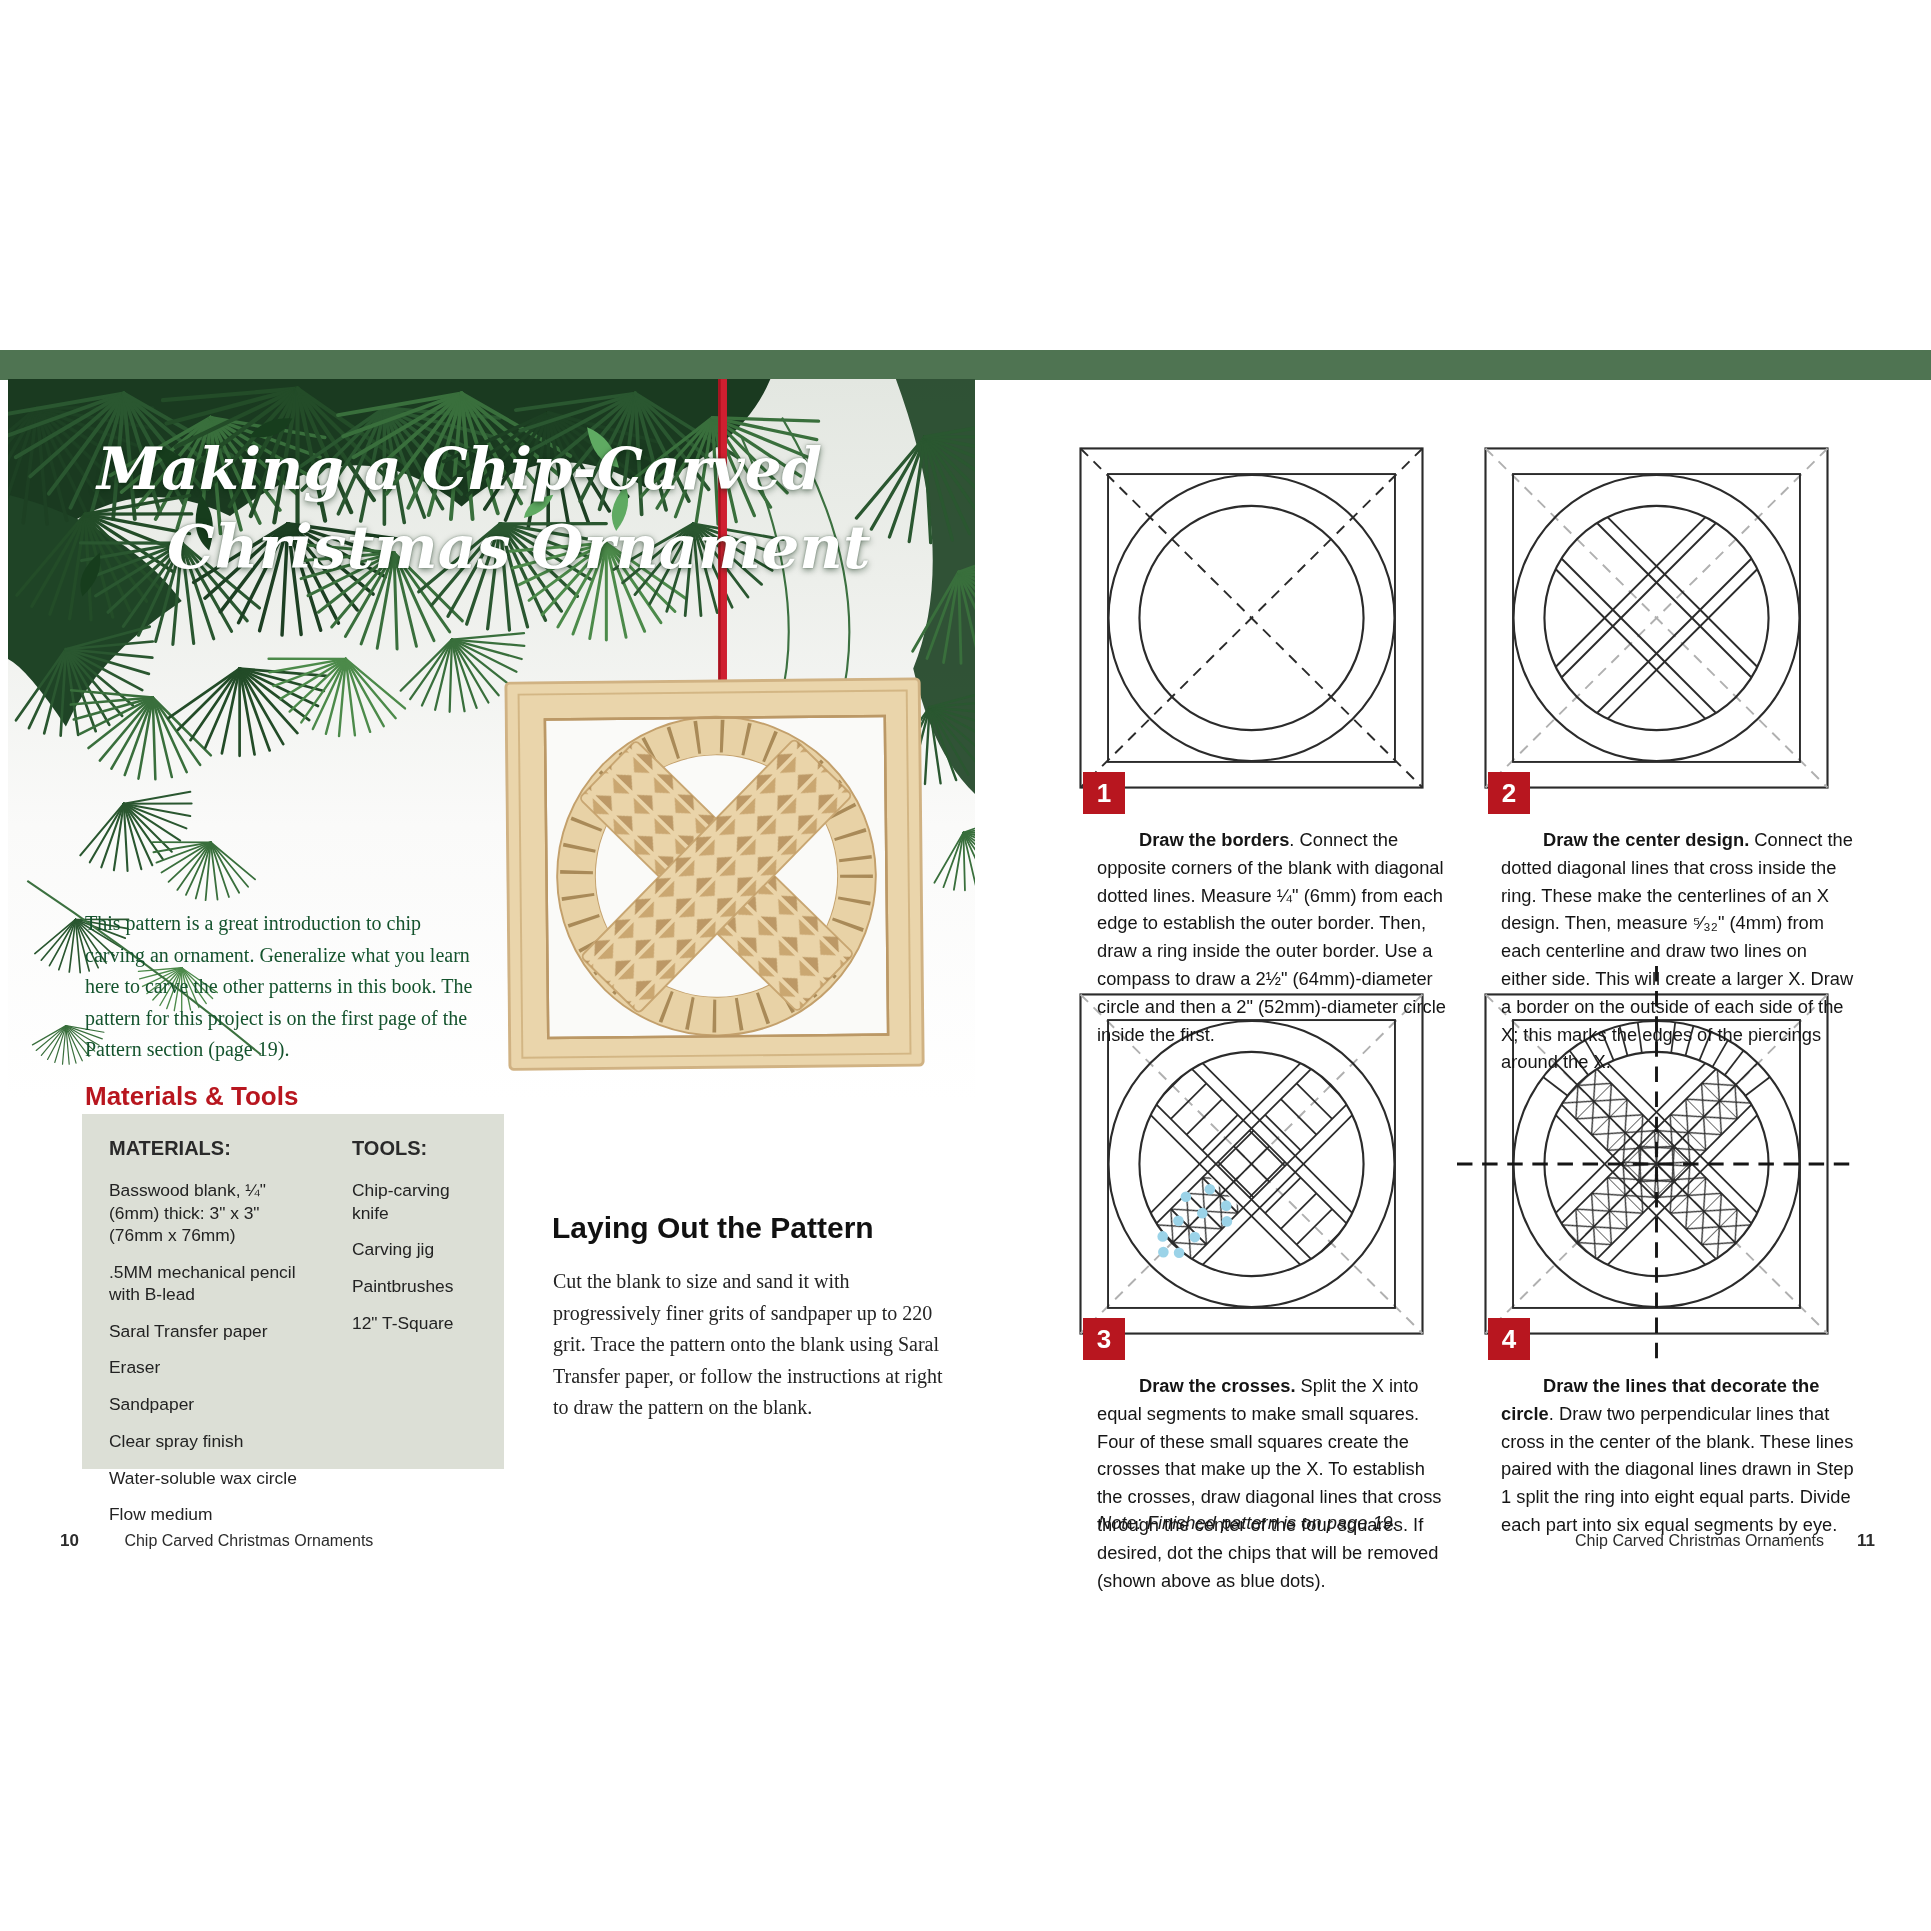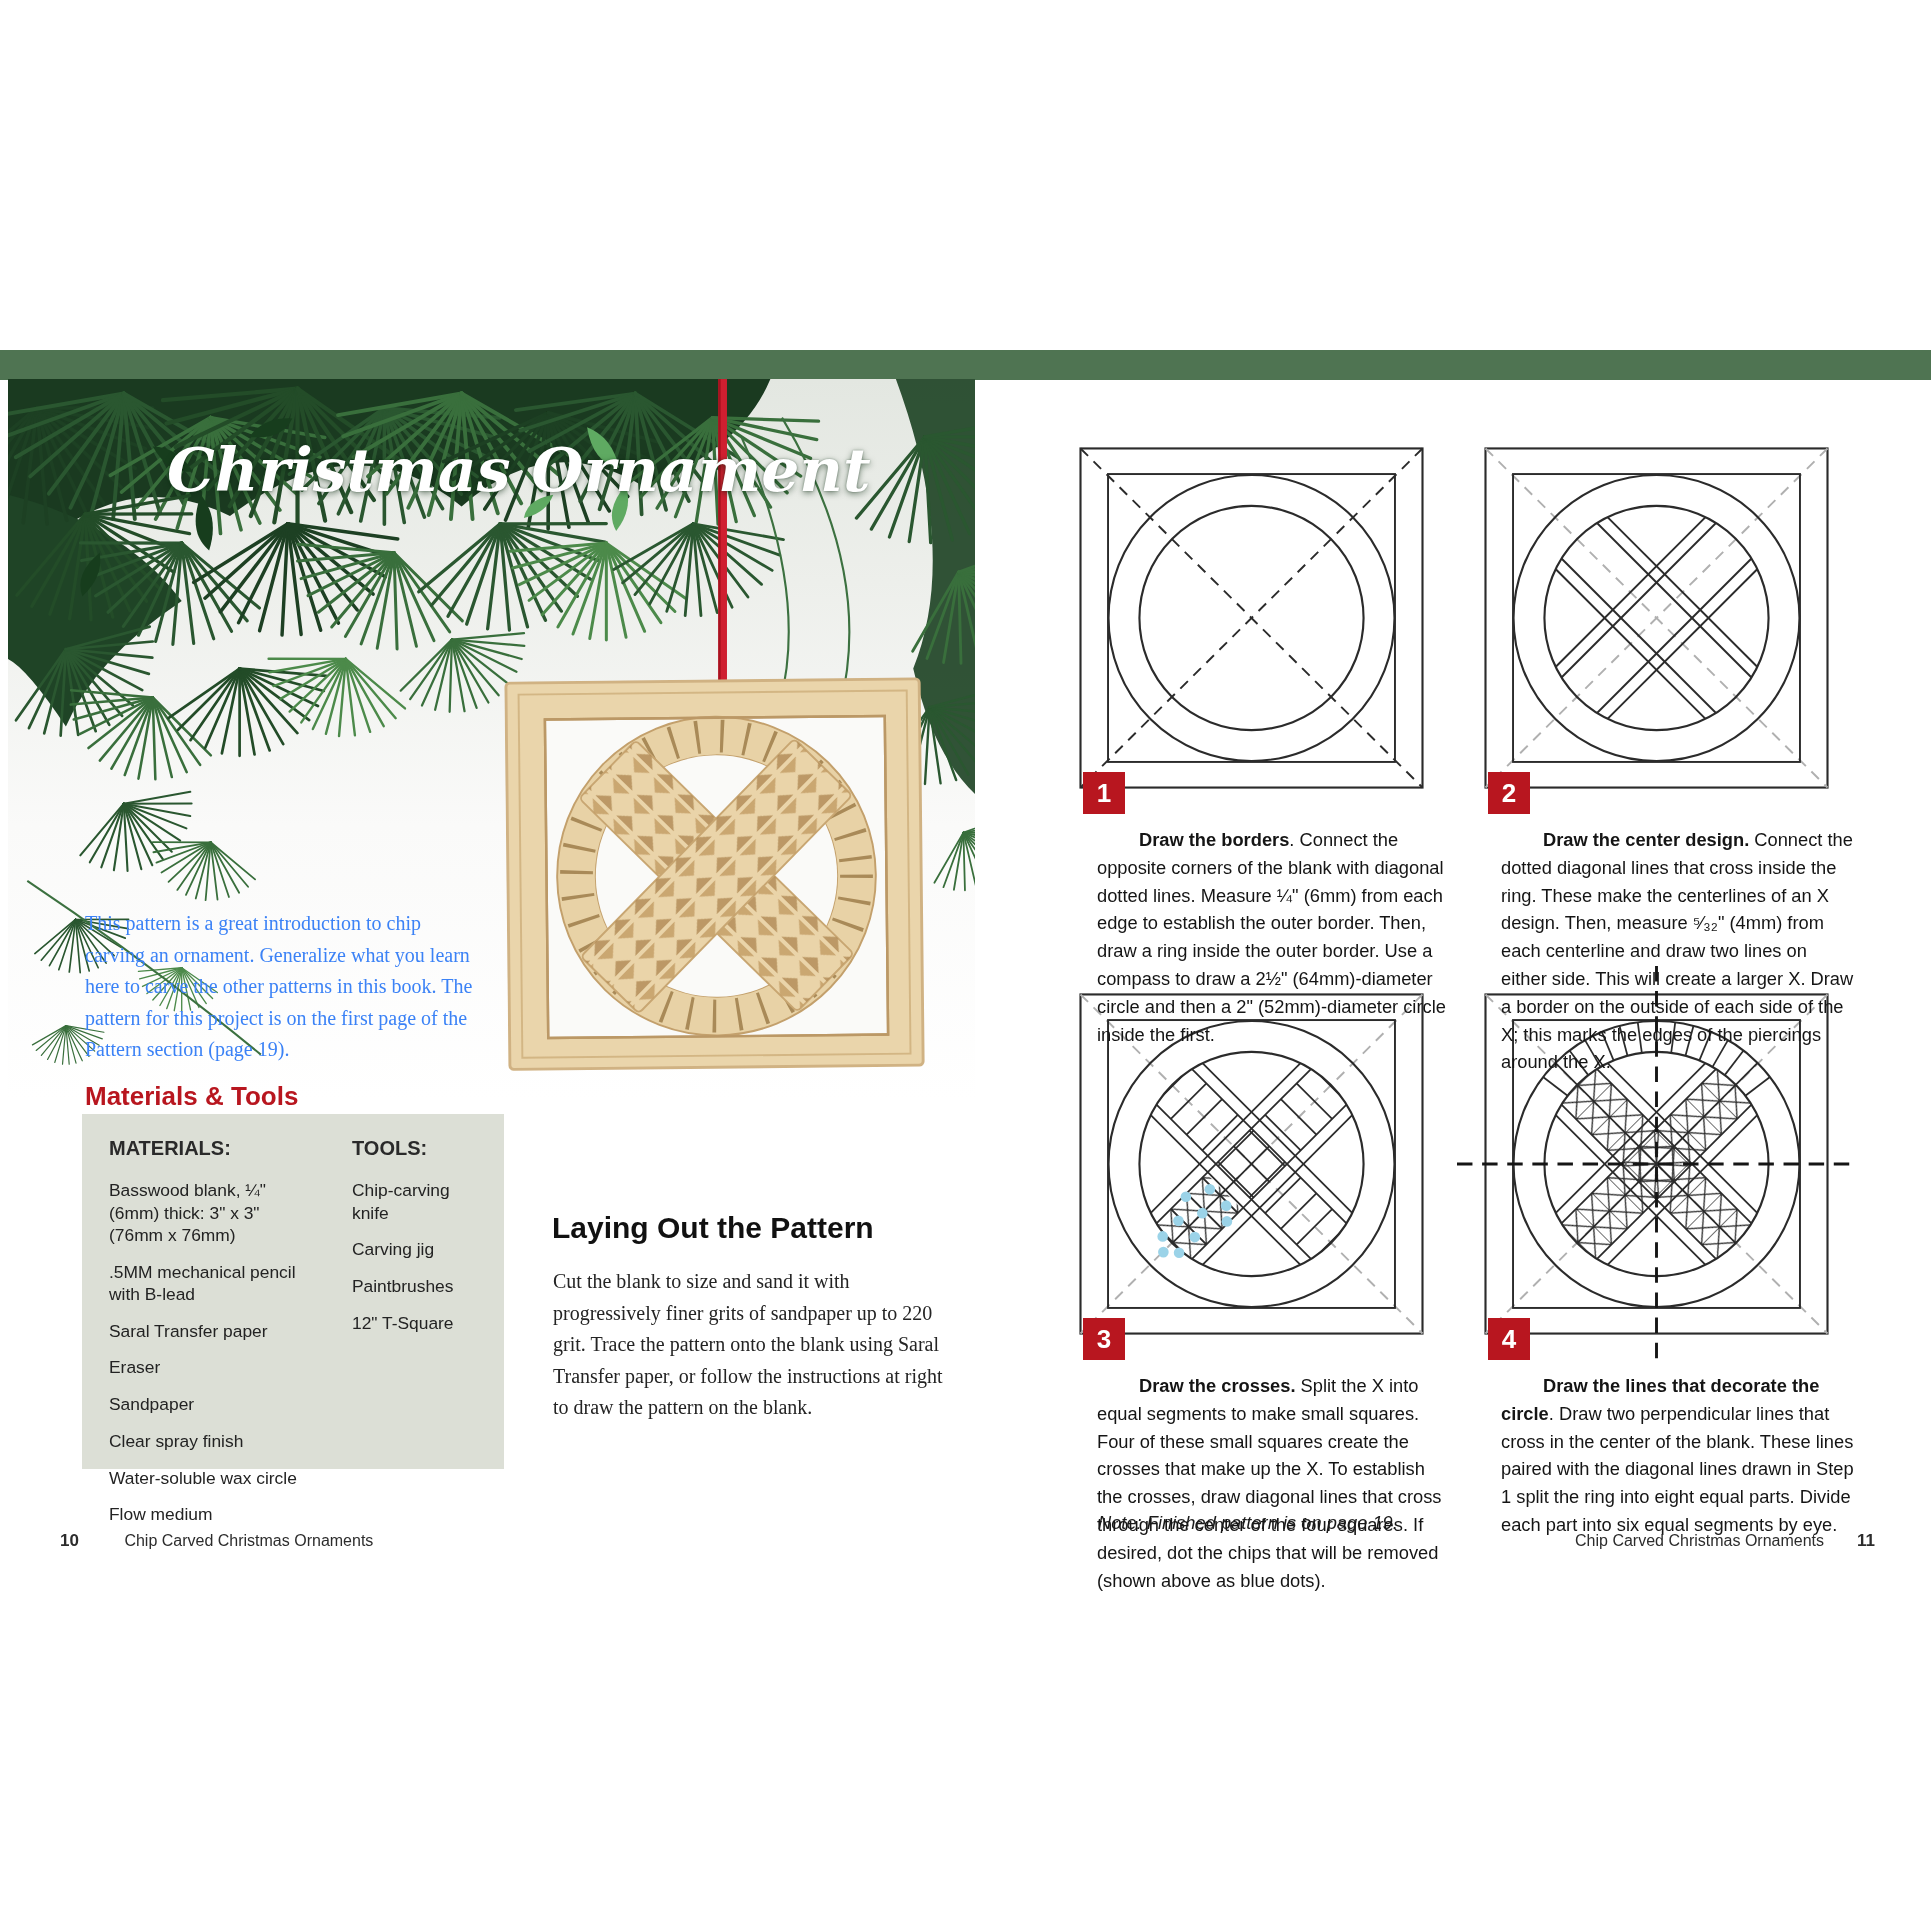--- a/index.html
+++ b/index.html
@@ -10,21 +10,21 @@
   .photo{position:absolute;left:7.7px;top:379px;width:967px;height:721px;overflow:hidden;
          background:linear-gradient(180deg,#e3e7e1 0%,#edefeb 28%,#fafaf9 62%,#ffffff 100%);}
   .photo svg{position:absolute;left:0;top:0;}
   .ornament{position:absolute;left:506px;top:679px;width:421px;height:396px;transform:rotate(-.6deg);}
   .title{position:absolute;left:97px;top:431px;margin:0;font-family:"DejaVu Serif",serif;
          font-style:italic;font-weight:700;color:#ffffff;line-height:1.32;
          text-shadow:0 1.9px 6.8px rgba(10,40,15,.55),0 0 1.9px rgba(10,40,15,.4);}
   .title .t1{display:block;font-size:58px;}
   .title .t2{display:block;font-size:60px;margin-left:70px;text-align:center;}
   .intro{position:absolute;left:85px;top:908px;width:390px;margin:0;
-         font-family:"Liberation Serif","DejaVu Serif",serif;font-size:20px;line-height:1.58;color:#3b82f6;}
+         font-family:"Liberation Serif","DejaVu Serif",serif;font-size:20px;line-height:1.58;color:#14532d;}
   .mt-head{position:absolute;left:85px;top:1081px;margin:0;font-size:26px;font-weight:700;color:#b8161f;}
   .mt-box{position:absolute;left:82px;top:1114px;width:422px;height:355px;background:#dcdfd6;
           box-sizing:border-box;padding:23px 17.4px 0 27px;display:flex;gap:34px;}
   .mt-col{width:239px;}
   .mt-col.tools{width:154px;}
   .mt-col h3{margin:0 0 19.3px 0;font-size:20px;font-weight:700;color:#2a2a2a;}
   .mt-col p{margin:0 0 14.5px 0;font-size:17.4px;line-height:1.28;color:#232323;}
   .lay-head{position:absolute;left:552px;top:1211px;margin:0;font-size:30px;font-weight:700;color:#111;}
   .lay-body{position:absolute;left:552px;top:1265px;width:396px;margin:1px;
             font-family:"Liberation Serif","DejaVu Serif",serif;font-size:20px;line-height:1.58;color:#242424;}
@@ -167,20 +167,21 @@
         </g>
         <g transform="rotate(-45)">
           <rect x="-158" y="-42" width="316" height="84" fill="#ead4a9" stroke="#c8a672" stroke-width="2" rx="5"></rect>
           <rect x="-158" y="-42" width="316" height="84" fill="url(#chips)" rx="5"></rect>
         </g>
       </g>
       <rect x="42" y="40" width="352" height="330" fill="none" stroke="#bb9866" stroke-width="2.5"></rect>
     </svg>
 
     <h1 class="title">
+      <span class="t1">Making a Chip-Carved</span>
       <span class="t2">Christmas Ornament</span>
     </h1>
 
     <p class="intro">This pattern is a great introduction to chip carving an ornament. Generalize what you learn here to carve the other patterns in this book. The pattern for this project is on the first page of the Pattern section (page 19).</p>
 
     <h2 class="mt-head">Materials &amp; Tools</h2>
 
     <div class="mt-box">
       <div class="mt-col">
         <h3>MATERIALS:</h3>

